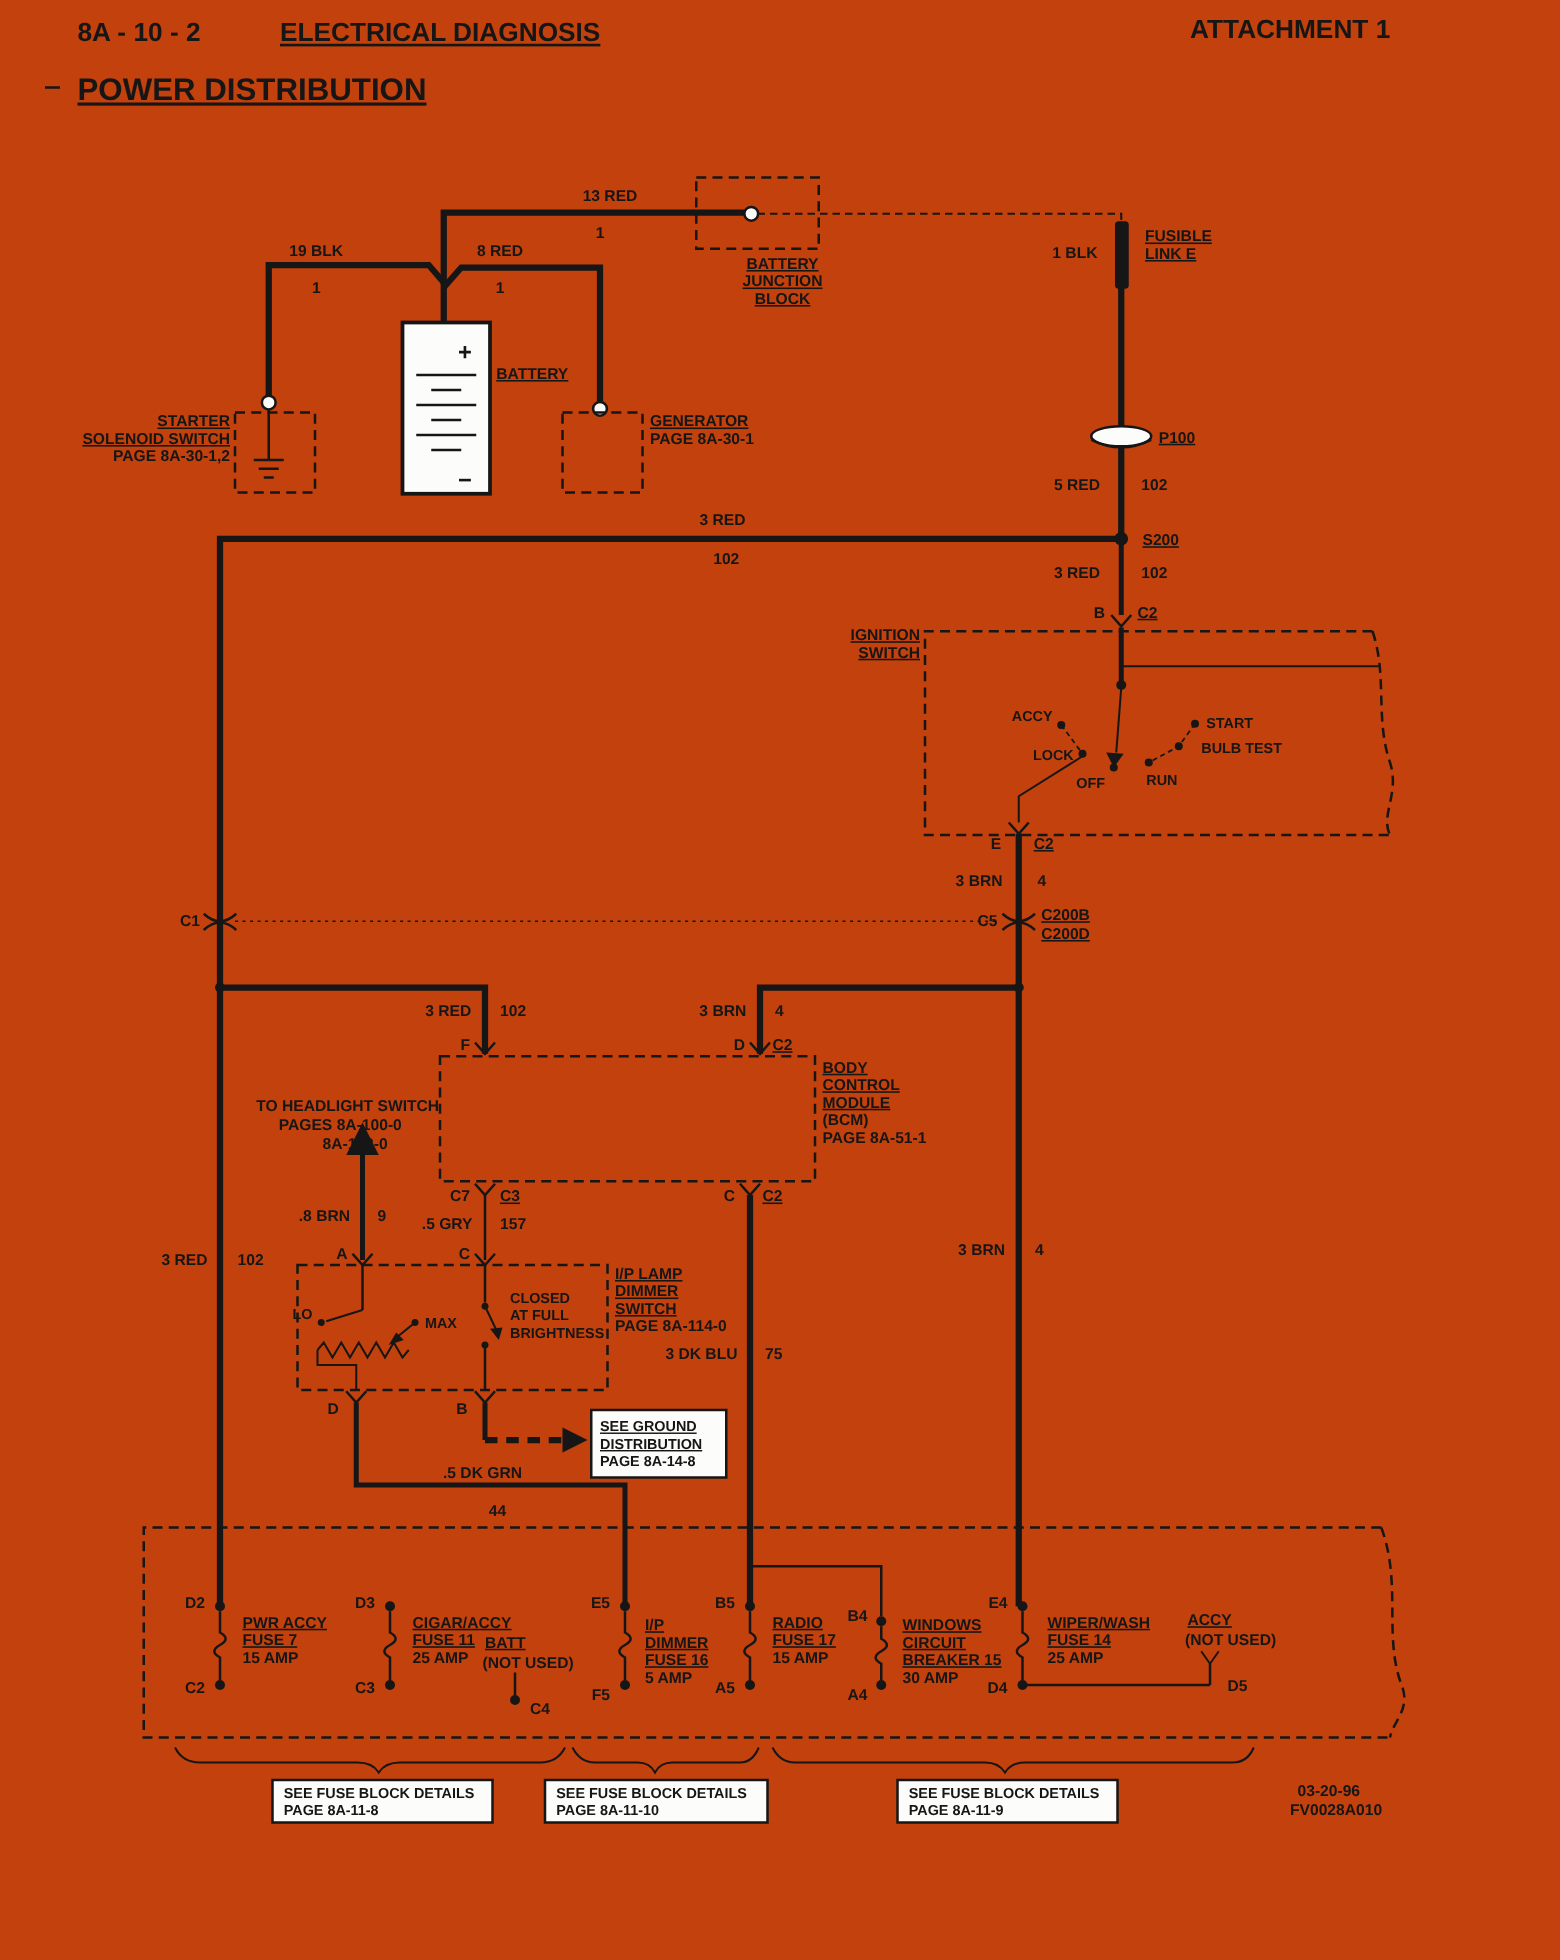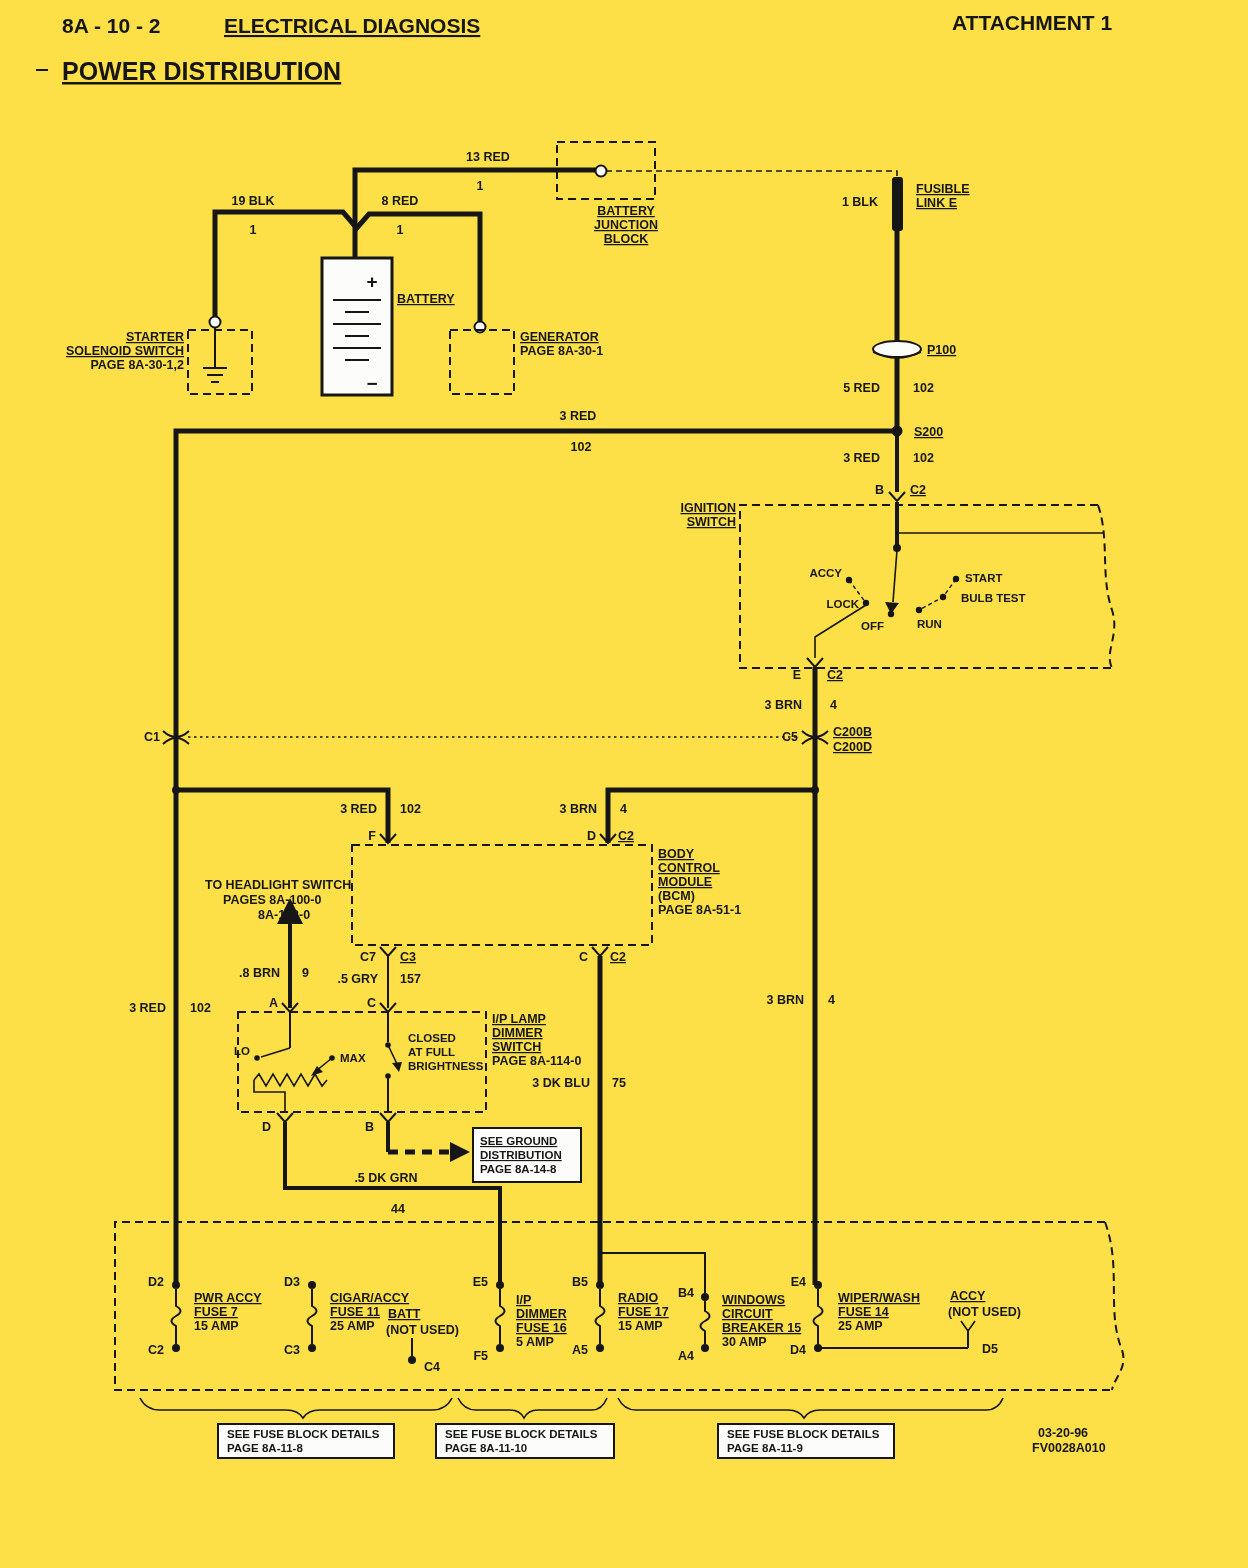--- a/index.html
+++ b/index.html
@@ -1,16 +1,16 @@
 <!DOCTYPE html>
 <html><head>
 <meta charset="utf-8">
 <style>
   html,body{margin:0;padding:0;background:#d9d9d9}
-  .page{width:1248px;height:1568px;margin:0 auto;background:#fde047;position:relative}
+  .page{width:1248px;height:1568px;margin:0 auto;background:#c2410c;position:relative}
   svg{display:block}
   .t{font-family:"Liberation Sans",sans-serif;font-weight:bold;font-size:12.5px;fill:#161616}
   .ts{font-size:11.5px}
   .tl{font-size:21px}
   .tt{font-size:25px}
   .u{text-decoration:underline}
   .end{text-anchor:end}
   .mid{text-anchor:middle}
   .w5{stroke:#161616;stroke-width:5;fill:none}
   .w4{stroke:#161616;stroke-width:4;fill:none}

